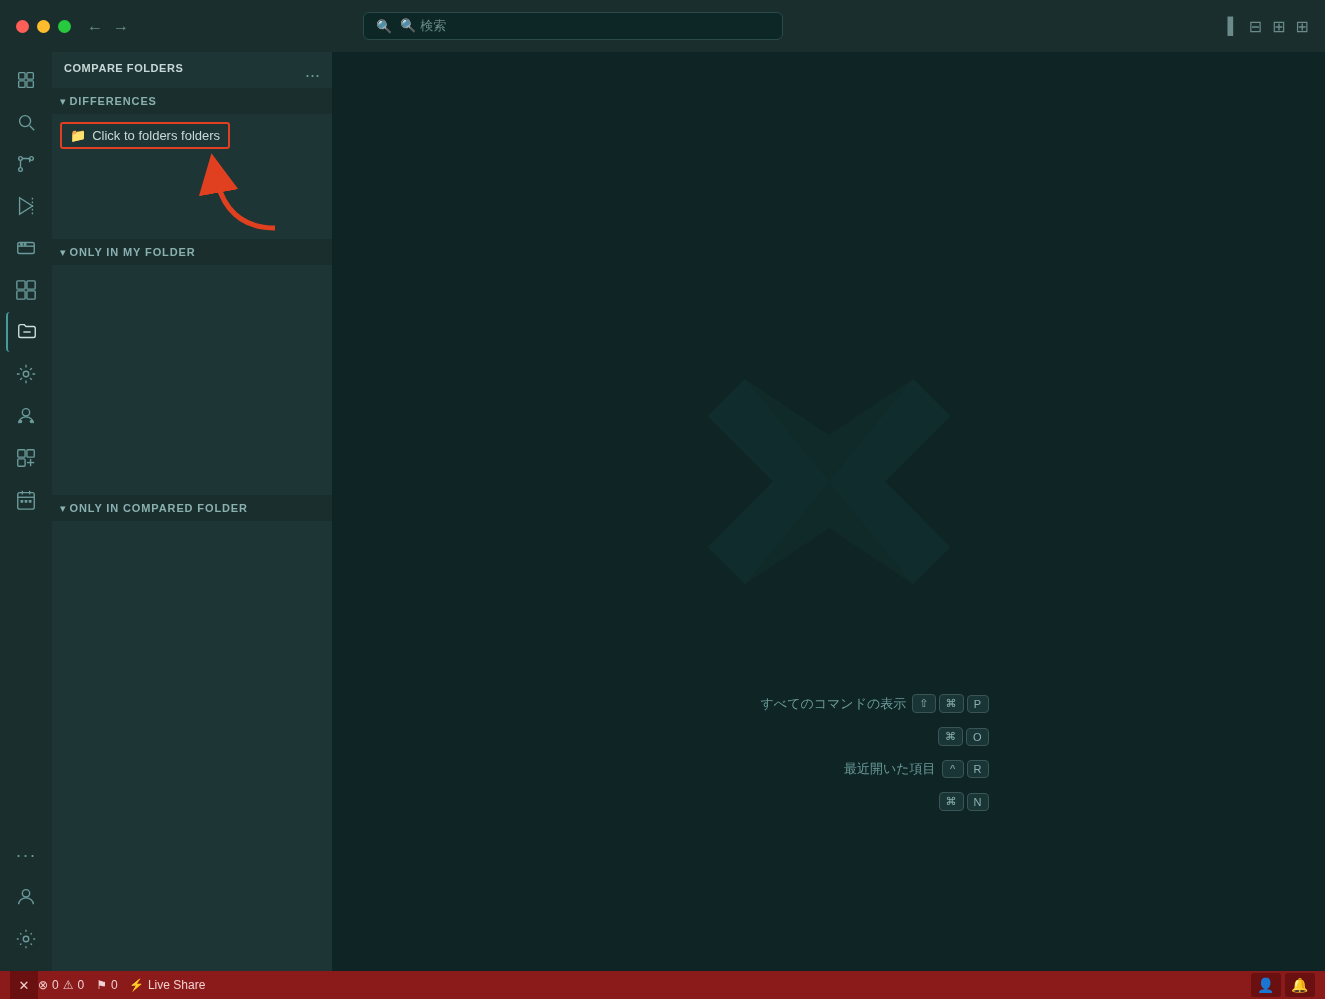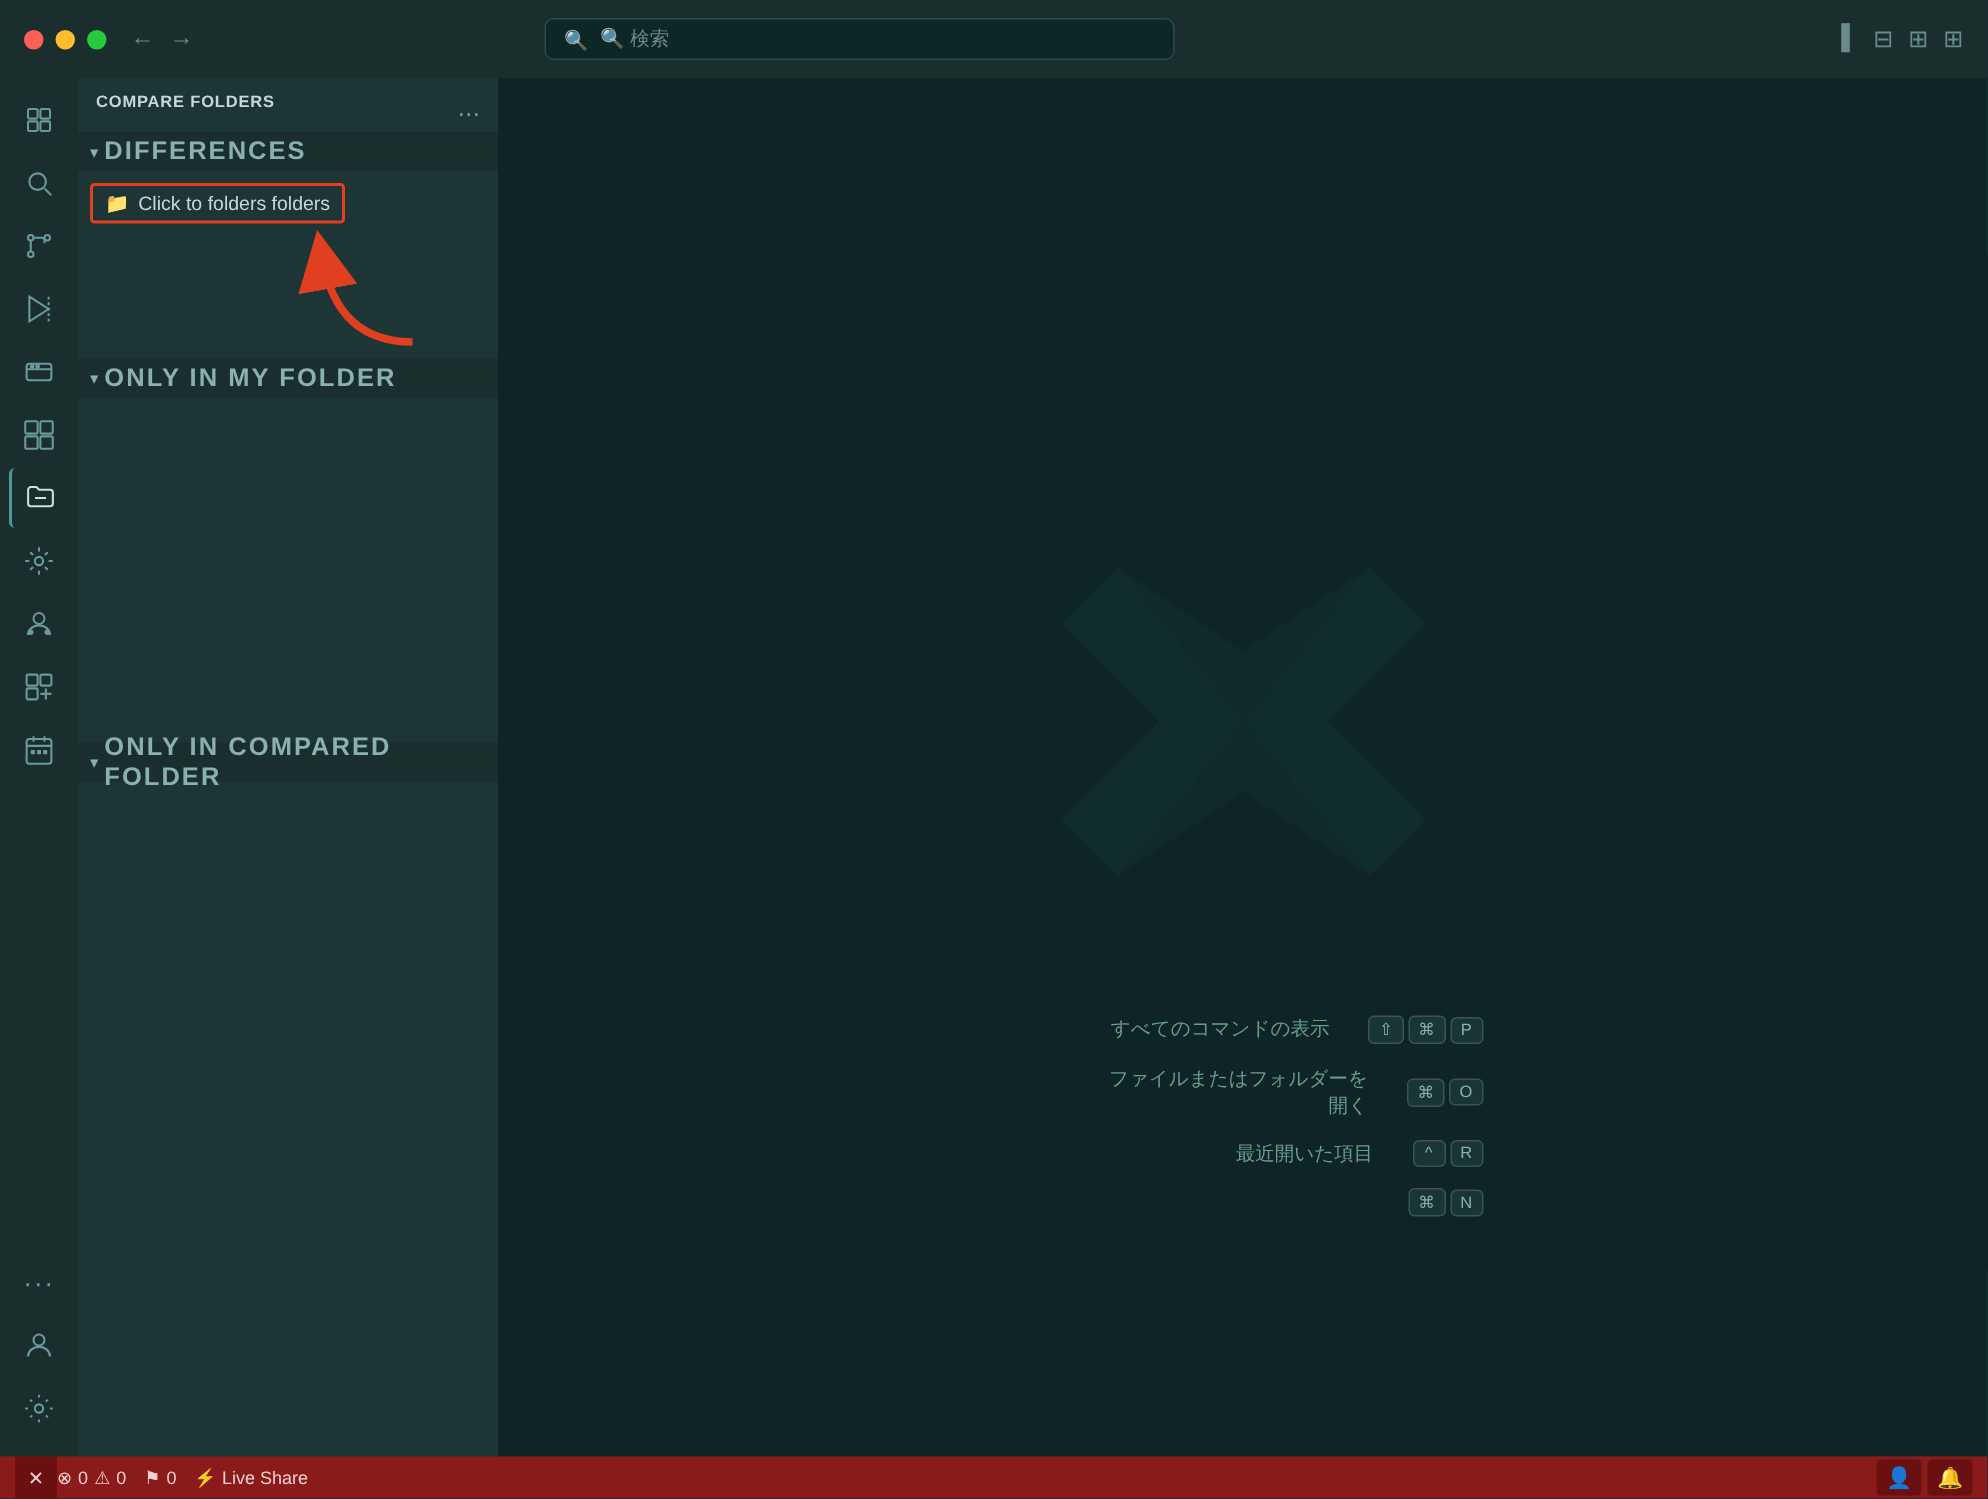--- a/index.html
+++ b/index.html
@@ -162,21 +162,21 @@
       height: 26px;
       background: #1a2e2e;
       cursor: pointer;
     }
     .section-chevron {
       color: #8ab0b0;
       font-size: 11px;
       margin-right: 4px;
     }
     .section-label {
-      font-size: 17px;
+      font-size: 11px;
       font-weight: 700;
       color: #8ab0b0;
       letter-spacing: 0.08em;
       text-transform: uppercase;
     }
 
     .select-folders-btn {
       display: flex;
       align-items: center;
       gap: 6px;
@@ -222,21 +222,22 @@
       left: 50%;
       transform: translateX(-50%);
       display: flex;
       flex-direction: column;
       gap: 14px;
       align-items: flex-end;
       min-width: 320px;
     }
     .shortcut-row {
       display: flex;
-      gap: 26px;
+      align-items: center;
+      gap: 6px;
       justify-content: flex-end;
     }
     .shortcut-label {
       color: #6b9a9a;
       font-size: 13px;
       text-align: right;
     }
     .shortcut-keys {
       display: flex;
       gap: 3px;
@@ -516,21 +517,20 @@
     <div class="shortcuts">
       <div class="shortcut-row">
         <span class="shortcut-label">すべてのコマンドの表示</span>
         <div class="shortcut-keys">
           <span class="kbd">⇧</span>
           <span class="kbd">⌘</span>
           <span class="kbd">P</span>
         </div>
       </div>
       <div class="shortcut-row">
-        <span class="shortcut-label">ファイルまたはフォルダーを<br>開く</span>
         <div class="shortcut-keys">
           <span class="kbd">⌘</span>
           <span class="kbd">O</span>
         </div>
       </div>
       <div class="shortcut-row">
         <span class="shortcut-label">最近開いた項目</span>
         <div class="shortcut-keys">
           <span class="kbd">^</span>
           <span class="kbd">R</span>

